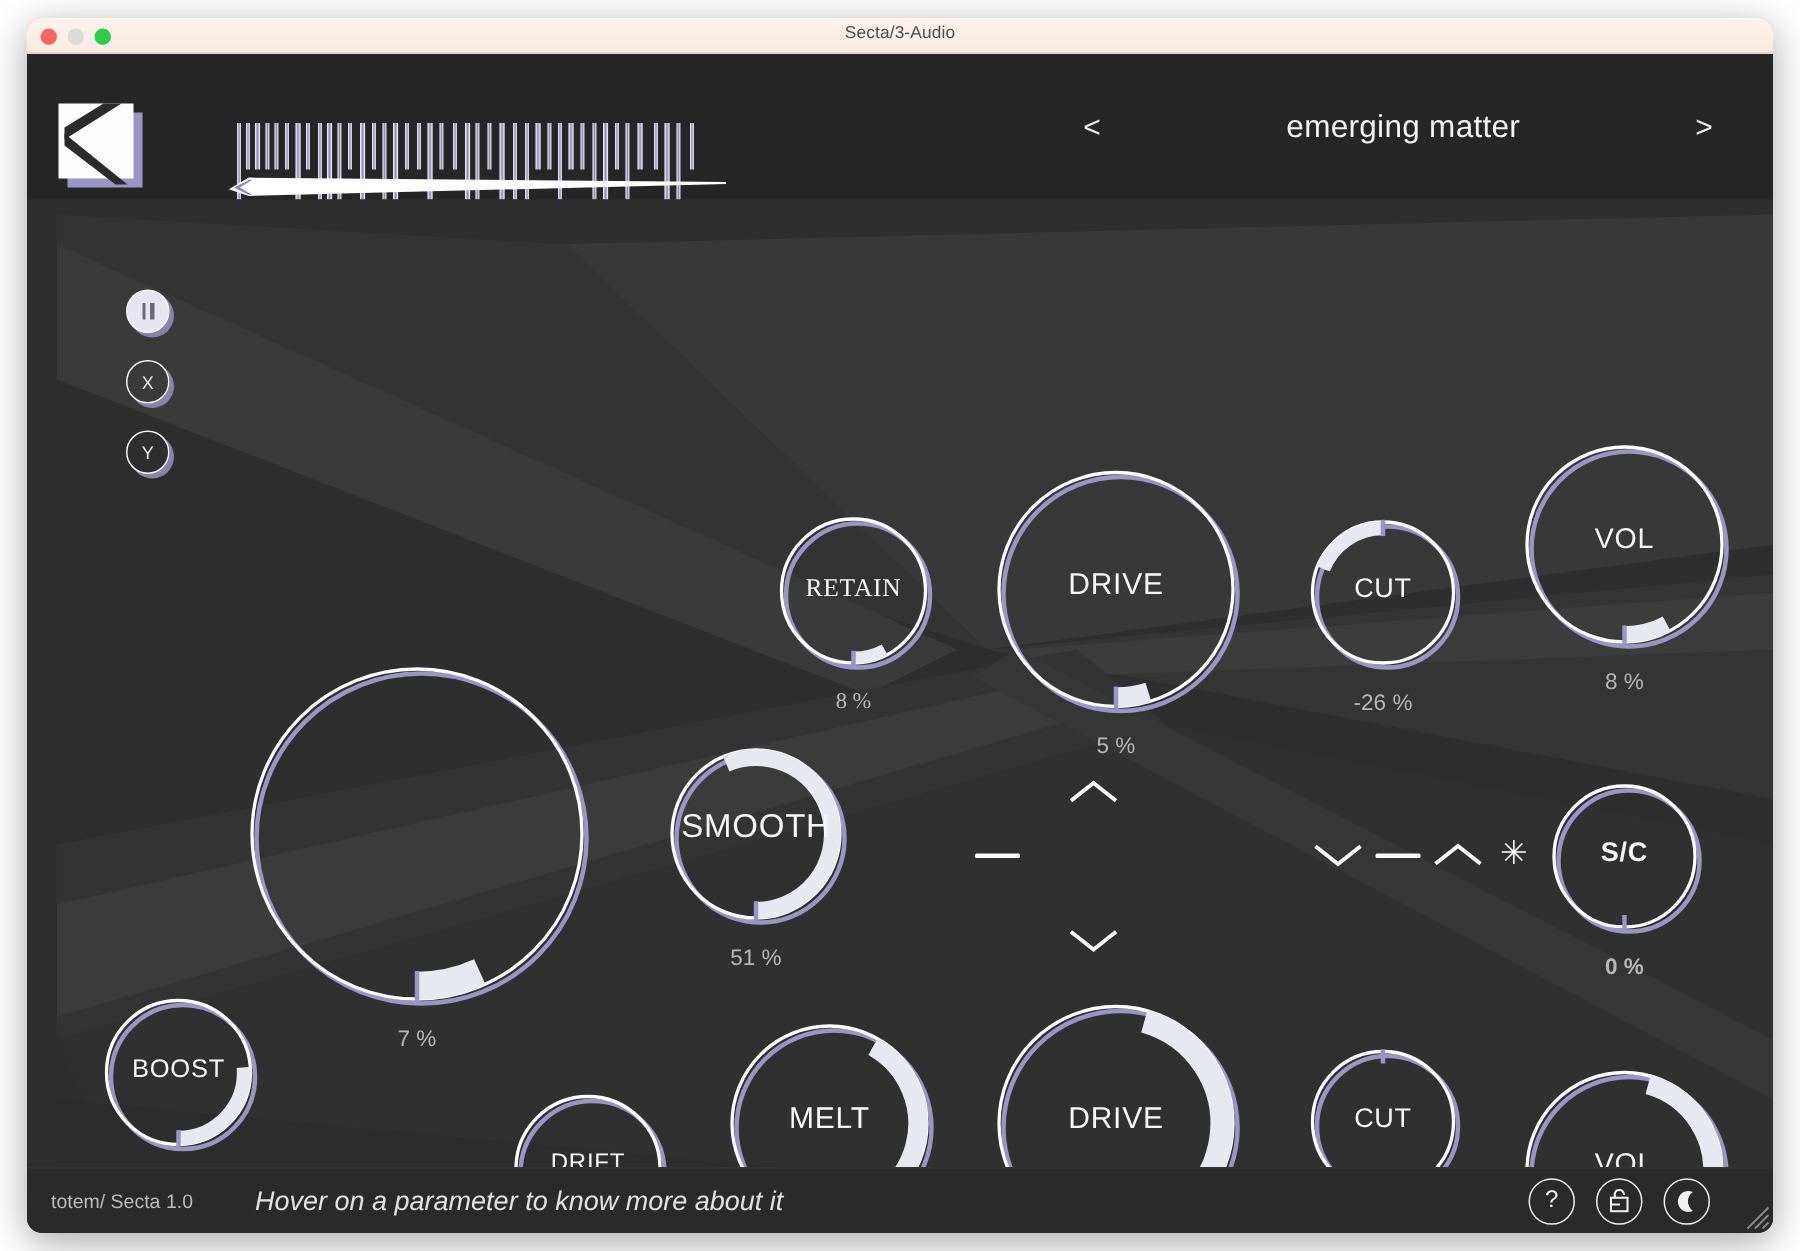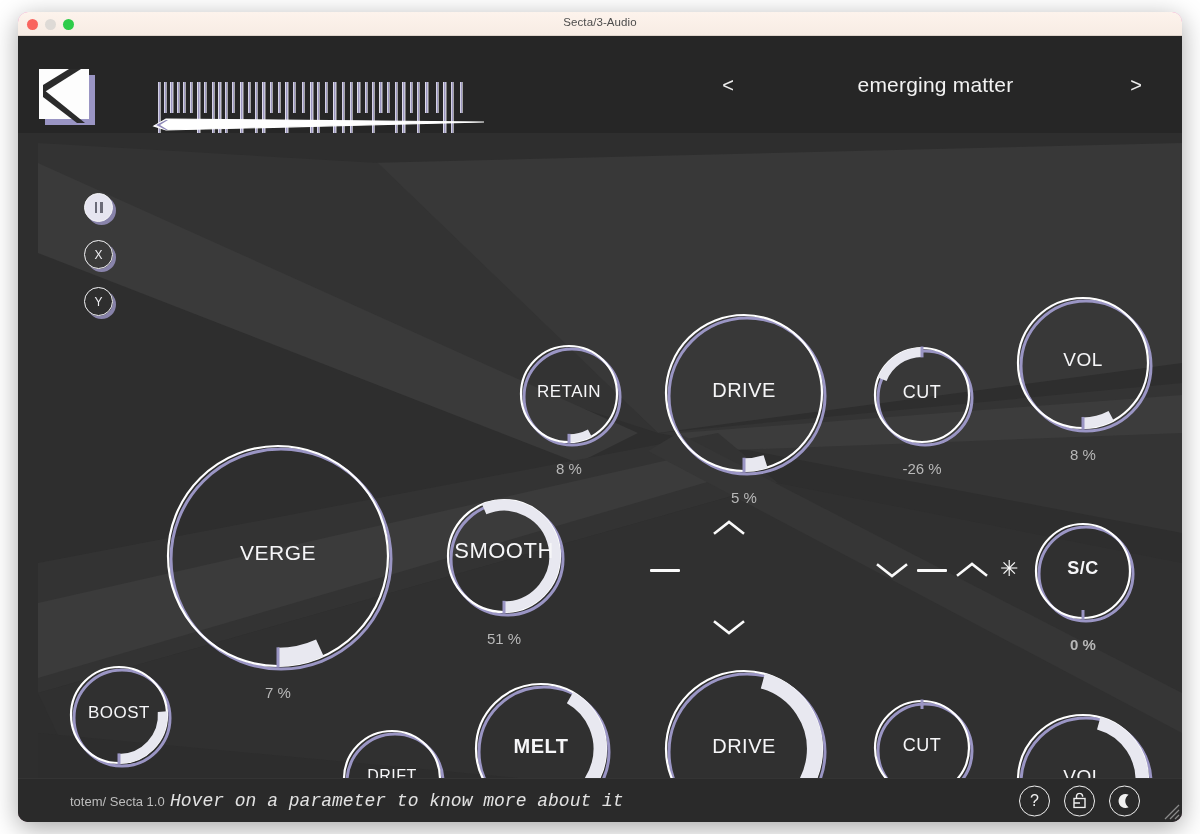--- a/index.html
+++ b/index.html
@@ -147,27 +147,26 @@
 
   
   #footer {
     position: relative;
     height: 44px;
     background: #2a2a2a;
     border-top: 1px solid #343434;
   }
   #version {
     position: absolute; left: 16px; top: 50%; transform: translateY(-50%);
-    font-size: 13px; color: #bdbdbd; margin-left: 36px;
+    font-size: 13px; color: #bdbdbd;
   }
   #hint {
     position: absolute; left: 152px; top: 50%; transform: translateY(-50%);
     font-size: 18px; color: #e2e2e2;
     font-style: italic;
-    font-family: Liberation Mono, monospace;
   }
   #footer-icons {
     position: absolute; right: 42px; top: 50%; transform: translateY(-50%);
     display: flex; gap: 14px; align-items: center;
   }
   .fic {
     width: 31px; height: 31px; border-radius: 50%;
     border: 1.6px solid #f0f0f0;
     display: flex; align-items: center; justify-content: center;
     color: #f0f0f0; cursor: pointer;
@@ -296,21 +295,21 @@
           </div>
           <div class="mode-btn">
             <span>X</span>
           </div>
           <div class="mode-btn">
             <span>Y</span>
           </div>
         </div>
 
       <div id="knob-layer">
-          <div class="knob" style="left: 489px; top: 199px; width: 124px; height: 124px;">
+          <div class="knob" style="left: 489px; top: 199px; width: 124px; height: 124px; font-family: Liberation Serif, serif;">
             <svg width="124" height="124" viewBox="0 0 124 124">
               <circle cx="65" cy="65" r="48" fill="none" stroke="#9a95c4" stroke-width="3"></circle>
               <circle cx="62" cy="62" r="48" fill="none" stroke="#ffffff" stroke-width="2.2"></circle>
               <path d="M 62 106.42 A 44.42 44.42 0 0 0 82.85392681894928 101.22053207479354" fill="none" stroke="#e8e8f0" stroke-width="8.16"></path>
               <line x1="62" y1="101.84" x2="62" y2="111.5" stroke="#9a95c4" stroke-width="3"></line>
             </svg>
             <div class="knob-label" style="top: 49.76px; font-size: 17px;">RETAIN</div>
             <div class="knob-value" style="top: 128px;">8 %</div>
           </div>
           <div class="knob" style="left: 634px; top: 168px; width: 184px; height: 184px;">
@@ -343,21 +342,20 @@
             <div class="knob-label" style="top: 65.32px; font-size: 19px;">VOL</div>
             <div class="knob-value" style="top: 162px;">8 %</div>
           </div>
           <div class="knob" style="left: 136px; top: 299px; width: 248px; height: 248px;">
             <svg width="248" height="248" viewBox="0 0 248 248">
               <circle cx="127" cy="127" r="110" fill="none" stroke="#9a95c4" stroke-width="3"></circle>
               <circle cx="124" cy="124" r="110" fill="none" stroke="#ffffff" stroke-width="2.2"></circle>
               <path d="M 124 225.15 A 101.15 101.15 0 0 0 165.94622149467858 216.04258254916235" fill="none" stroke="#e8e8f0" stroke-width="18.700000000000003"></path>
               <line x1="124" y1="215.3" x2="124" y2="235.5" stroke="#9a95c4" stroke-width="3"></line>
             </svg>
-            <div class="knob-label" style="top: 108.88px; font-size: 21px;">VERGE</div>
             <div class="knob-value" style="top: 252px;">7 %</div>
           </div>
           <div class="knob" style="left: 416px; top: 353px; width: 140px; height: 140px;">
             <svg width="140" height="140" viewBox="0 0 140 140">
               <circle cx="73" cy="73" r="56" fill="none" stroke="#9a95c4" stroke-width="3"></circle>
               <circle cx="70" cy="70" r="56" fill="none" stroke="#ffffff" stroke-width="2.2"></circle>
               <path d="M 70 120.9 A 50.9 50.9 0 1 0 50.11178555989598 23.146302959270784" fill="none" stroke="#e8e8f0" stroke-width="11.200000000000001"></path>
               <line x1="70" y1="114.8" x2="70" y2="127.5" stroke="#9a95c4" stroke-width="3"></line>
             </svg>
             <div class="knob-label" style="top: 52px; font-size: 22px;">SMOOTH</div>
@@ -383,21 +381,21 @@
           </div>
           <div class="knob" style="left: 312px; top: 584px; width: 124px; height: 124px;">
             <svg width="124" height="124" viewBox="0 0 124 124">
               <circle cx="65" cy="65" r="48" fill="none" stroke="#9a95c4" stroke-width="3"></circle>
               <circle cx="62" cy="62" r="48" fill="none" stroke="#ffffff" stroke-width="2.2"></circle>
               <path d="M 62 105.7 A 43.7 43.7 0 0 0 103.90042241374005 74.41147056356142" fill="none" stroke="#e8e8f0" stroke-width="9.600000000000001"></path>
               <line x1="62" y1="100.4" x2="62" y2="111.5" stroke="#9a95c4" stroke-width="3"></line>
             </svg>
             <div class="knob-label" style="top: 50.48px; font-size: 16px;">DRIFT</div>
           </div>
-          <div class="knob" style="left: 444px; top: 537px; width: 158px; height: 158px; font-weight: bold;">
+          <div class="knob" style="left: 456px; top: 537px; width: 158px; height: 158px;">
             <svg width="158" height="158" viewBox="0 0 158 158">
               <circle cx="82" cy="82" r="65" fill="none" stroke="#9a95c4" stroke-width="3"></circle>
               <circle cx="79" cy="79" r="65" fill="none" stroke="#ffffff" stroke-width="2.2"></circle>
               <path d="M 79 138 A 59 59 0 0 0 108.05299004610455 27.649013939545917" fill="none" stroke="#e8e8f0" stroke-width="13"></path>
               <line x1="79" y1="131" x2="79" y2="145.5" stroke="#9a95c4" stroke-width="3"></line>
             </svg>
             <div class="knob-label" style="top: 64.6px; font-size: 20px;">MELT</div>
           </div>
           <div class="knob" style="left: 634px; top: 524px; width: 184px; height: 184px;">
             <svg width="184" height="184" viewBox="0 0 184 184">

